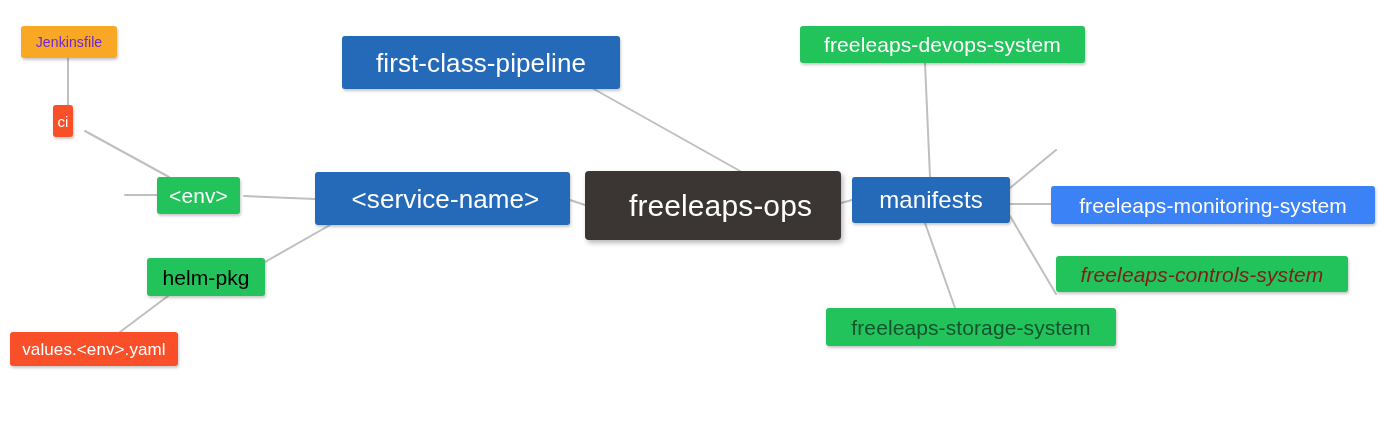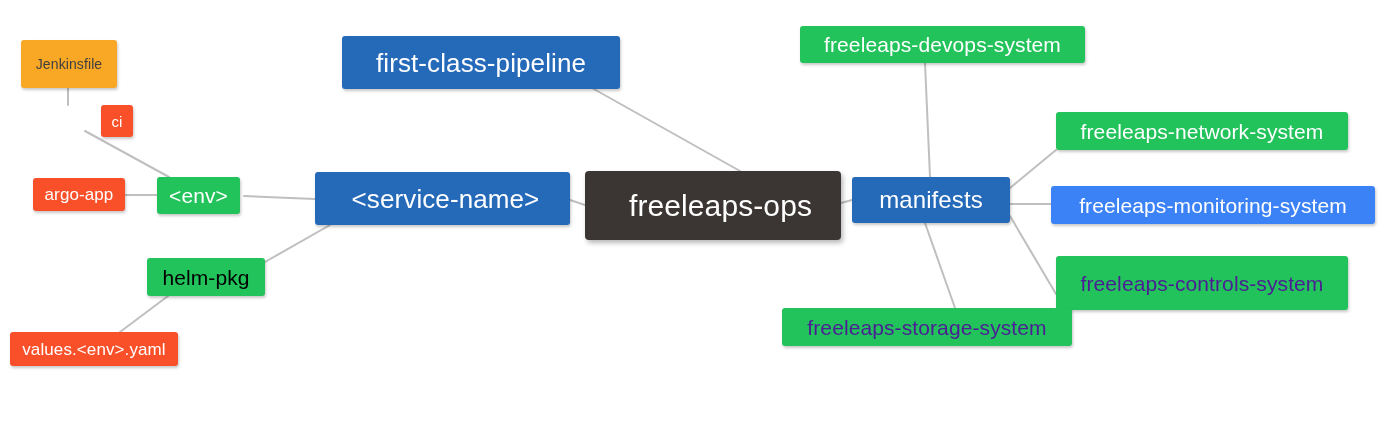--- a/index.html
+++ b/index.html
@@ -66,22 +66,20 @@
       <polyline points="1010,204 1051,204" fill="none" stroke="#bfbfbf" stroke-width="2" stroke-linecap="round"></polyline>
       <polyline points="1010,216 1056,294" fill="none" stroke="#bfbfbf" stroke-width="2" stroke-linecap="round"></polyline>
       <polyline points="925,223 955,308" fill="none" stroke="#bfbfbf" stroke-width="2" stroke-linecap="round"></polyline>
     </svg>
 <div class="node root" style="left: 585px; top: 171px; width: 256px; height: 69px; background: rgb(59, 54, 51); color: rgb(255, 255, 255); font-size: 30px;">freeleaps-ops</div>
     <div class="node" style="left: 315px; top: 172px; width: 255px; height: 53px; background: rgb(37, 105, 185); color: rgb(255, 255, 255); font-size: 26px; padding-left: 16px;">&lt;service-name&gt;</div>
     <div class="node" style="left: 852px; top: 177px; width: 158px; height: 46px; background: rgb(37, 105, 185); color: rgb(255, 255, 255); font-size: 24px;">manifests</div>
     <div class="node" style="left: 314px; top: 36px; width: 278px; height: 53px; background: rgb(37, 105, 185); color: rgb(255, 255, 255); font-size: 26px; margin-left: 28px;">first-class-pipeline</div>
     <div class="node" style="left: 157px; top: 177px; width: 83px; height: 37px; background: rgb(34, 195, 91); color: rgb(255, 255, 255); font-size: 21px;">&lt;env&gt;</div>
     <div class="node" style="left: 147px; top: 258px; width: 118px; height: 38px; background: rgb(34, 195, 91); color: #000000; font-size: 21px;">helm-pkg</div>
-    <div class="node" style="left: 53px; top: 105px; width: 32px; height: 32px; background: rgb(249, 80, 42); color: rgb(255, 255, 255); font-size: 15px; margin-left: 48px;">ci</div>
-    <div class="node" style="left: 21px; top: 40px; width: 96px; height: 48px; background: rgb(249, 168, 37); color: #404040; font-size: 14px;">Jenkinsfile</div>
-    <div class="node" style="left: 33px; top: 178px; width: 92px; height: 33px; background: rgb(249, 80, 42); color: rgb(255, 255, 255); font-size: 17px;">argo-app</div>
+    <div class="node" style="left: 53px; top: 105px; width: 20px; height: 32px; background: rgb(249, 80, 42); color: rgb(255, 255, 255); font-size: 15px;">ci</div>
+    <div class="node" style="left: 21px; top: 26px; width: 96px; height: 32px; background: rgb(249, 168, 37); color: #6d28d9; font-size: 14px;">Jenkinsfile</div>
     <div class="node" style="left: 10px; top: 332px; width: 168px; height: 34px; background: rgb(249, 80, 42); color: rgb(255, 255, 255); font-size: 17px;">values.&lt;env&gt;.yaml</div>
     <div class="node" style="left: 800px; top: 26px; width: 285px; height: 37px; background: rgb(34, 195, 91); color: rgb(255, 255, 255); font-size: 21px;">freeleaps-devops-system</div>
-    <div class="node" style="left: 1056px; top: 112px; width: 292px; height: 38px; background: rgb(34, 195, 91); color: rgb(255, 255, 255); font-size: 21px;">freeleaps-network-system</div>
     <div class="node" style="left: 1051px; top: 186px; width: 324px; height: 38px; background: #3b82f6; color: rgb(255, 255, 255); font-size: 21px;">freeleaps-monitoring-system</div>
-    <div class="node" style="left: 1056px; top: 256px; width: 292px; height: 54px; background: rgb(34, 195, 91); color: #4c1d95; font-size: 21px;">freeleaps-controls-system</div>
-    <div class="node" style="left: 782px; top: 308px; width: 290px; height: 38px; background: rgb(34, 195, 91); color: #4c1d95; font-size: 21px;">freeleaps-storage-system</div>
+    <div class="node" style="left: 1056px; top: 256px; width: 292px; height: 36px; background: rgb(34, 195, 91); color: #7f1d1d; font-size: 21px; font-style: italic;">freeleaps-controls-system</div>
+    <div class="node" style="left: 826px; top: 308px; width: 290px; height: 38px; background: rgb(34, 195, 91); color: #14532d; font-size: 21px;">freeleaps-storage-system</div>
   </div>
 
 </body></html>

